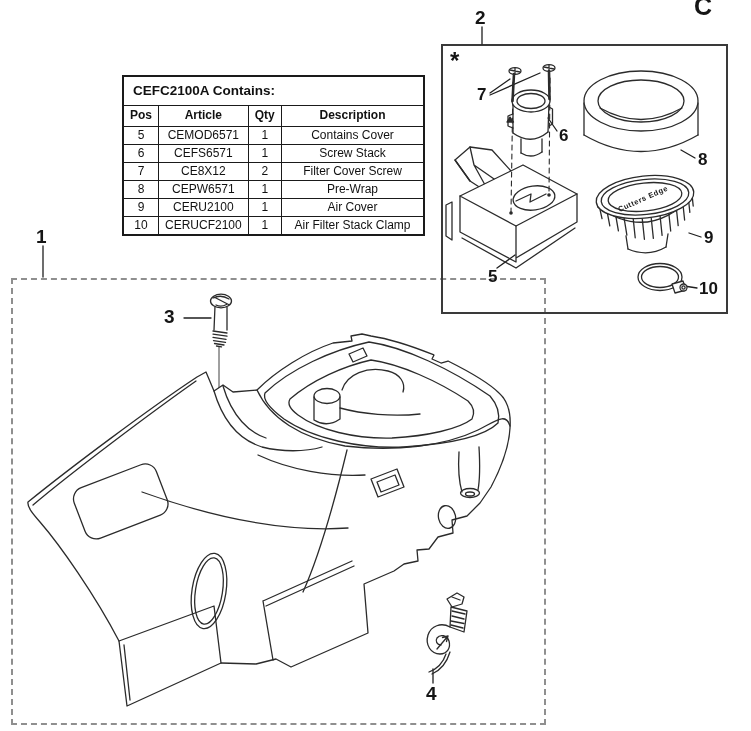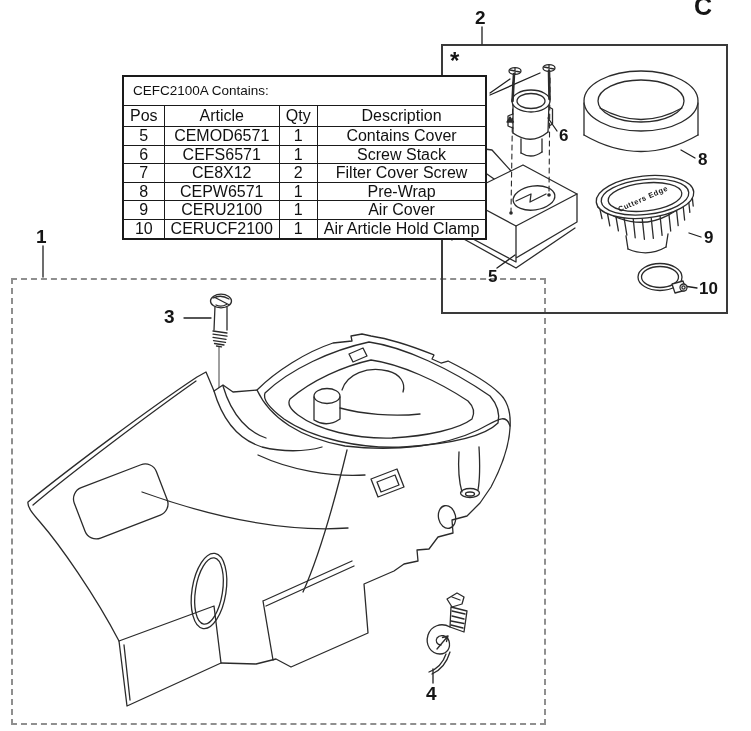--- a/index.html
+++ b/index.html
@@ -9,22 +9,22 @@
   .box{position:absolute;}
   .box.dashed{left:11px;top:278px;width:531px;height:443px;border:2px dashed #8f8f8f;}
   .box.solid{left:441px;top:44px;width:283px;height:266px;border:2px solid #3a3a3a;}
   .callout{position:absolute;font-weight:bold;font-size:19px;line-height:1;color:#151515;}
   .callout.small{font-size:17px;}
   .letter{position:absolute;left:694px;top:-8px;font-weight:bold;font-size:25px;color:#151515;}
   .asterisk{position:absolute;left:450px;top:47px;font-weight:bold;font-size:24px;color:#151515;}
   table.parts-table{position:absolute;left:122px;top:75px;border-collapse:collapse;
         background:#fff;border:2px solid #1a1a1a;table-layout:fixed;}
   .parts-table th,.parts-table td{border:1.5px solid #1a1a1a;padding:0 6px;
-        font-size:16px;line-height:1.1;white-space:nowrap;overflow:hidden;}
-  .parts-table th{font-weight:normal;border-radius:8px;}
+        font-size:12px;line-height:1.1;white-space:nowrap;overflow:hidden;}
+  .parts-table th{font-weight:bold;border-radius:8px;}
   .parts-table .title-cell{font-size:13.5px;text-align:left;height:28px;padding-left:9px;}
   .parts-table .hdr{height:20px;}
   .parts-table td{height:17px;}
   .c-pos,.c-qty{text-align:center;}
   .c-art,.c-desc{text-align:center;padding-left:8px;}
   svg path,svg ellipse,svg line,svg rect,svg circle,svg polyline{vector-effect:none;}
 </style>
 </head>
 <body>
 
@@ -244,18 +244,18 @@
     <tr>
       <td class="c-pos">9</td>
       <td class="c-art">CERU2100</td>
       <td class="c-qty">1</td>
       <td class="c-desc">Air Cover</td>
     </tr>
     <tr>
       <td class="c-pos">10</td>
       <td class="c-art">CERUCF2100</td>
       <td class="c-qty">1</td>
-      <td class="c-desc">Air Article Hold Clamp</td>
+      <td class="c-desc">Air Filter Stack Clamp</td>
     </tr>
   </tbody>
     </table>
 
 </div>
 
 </body></html>

